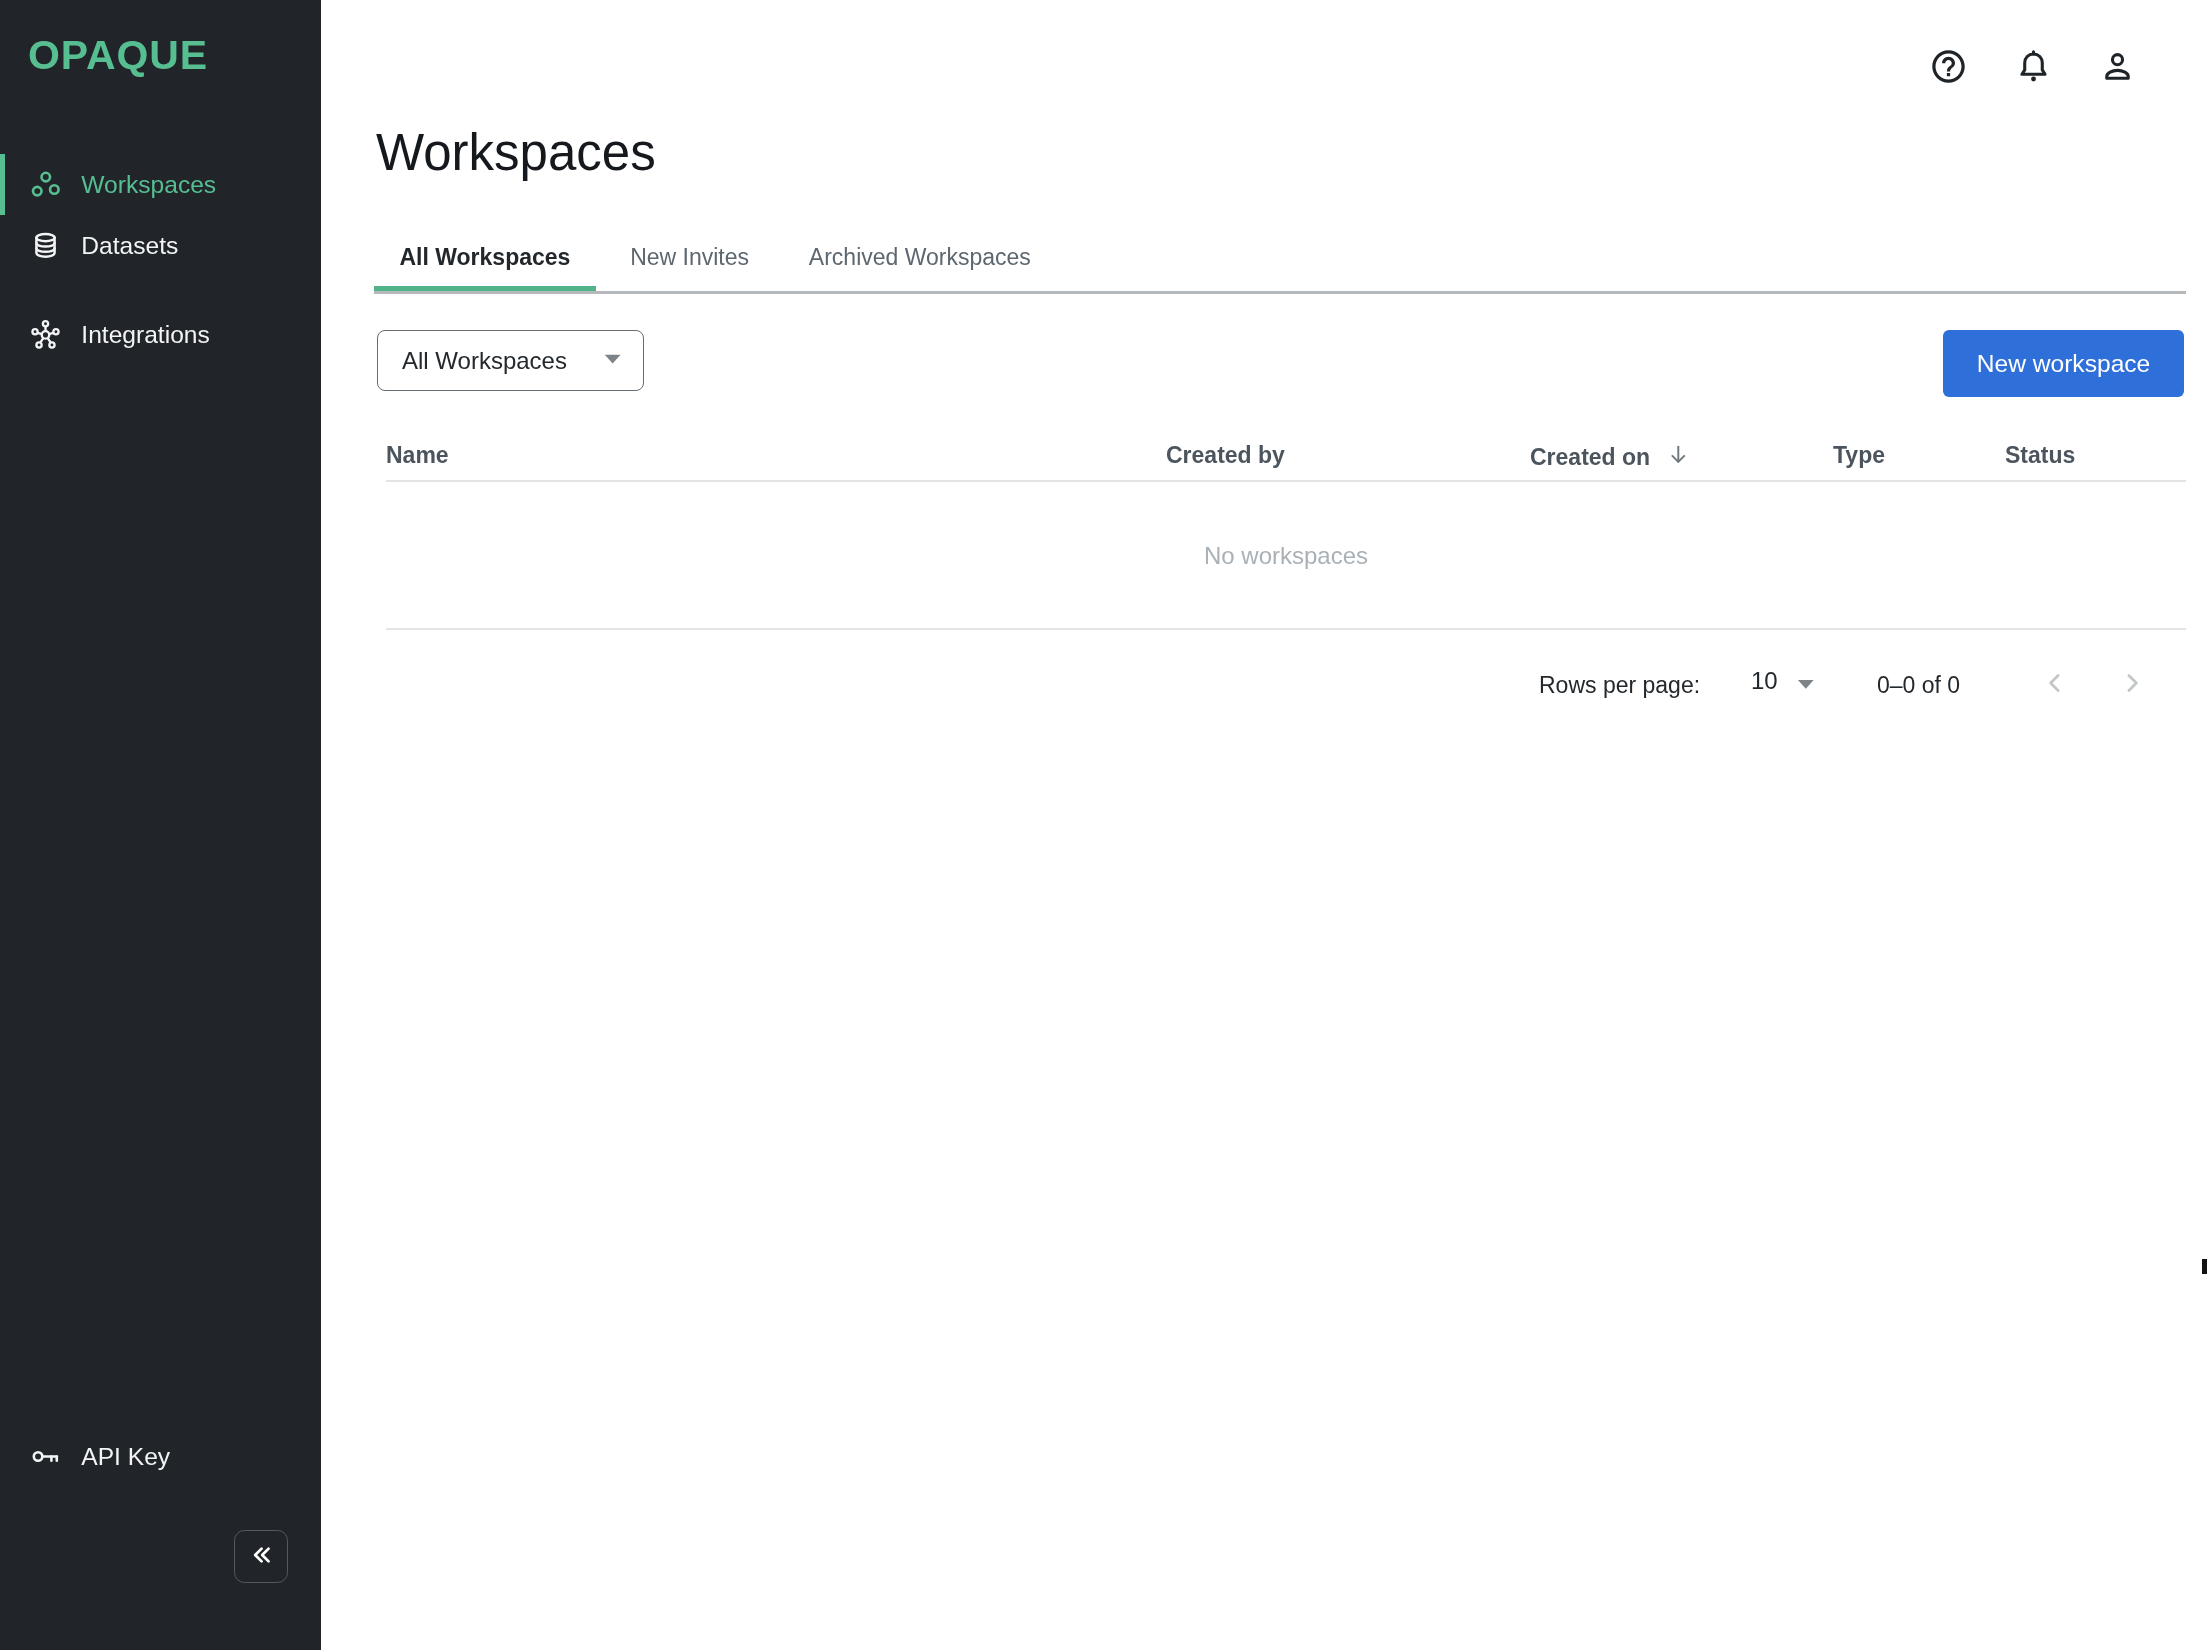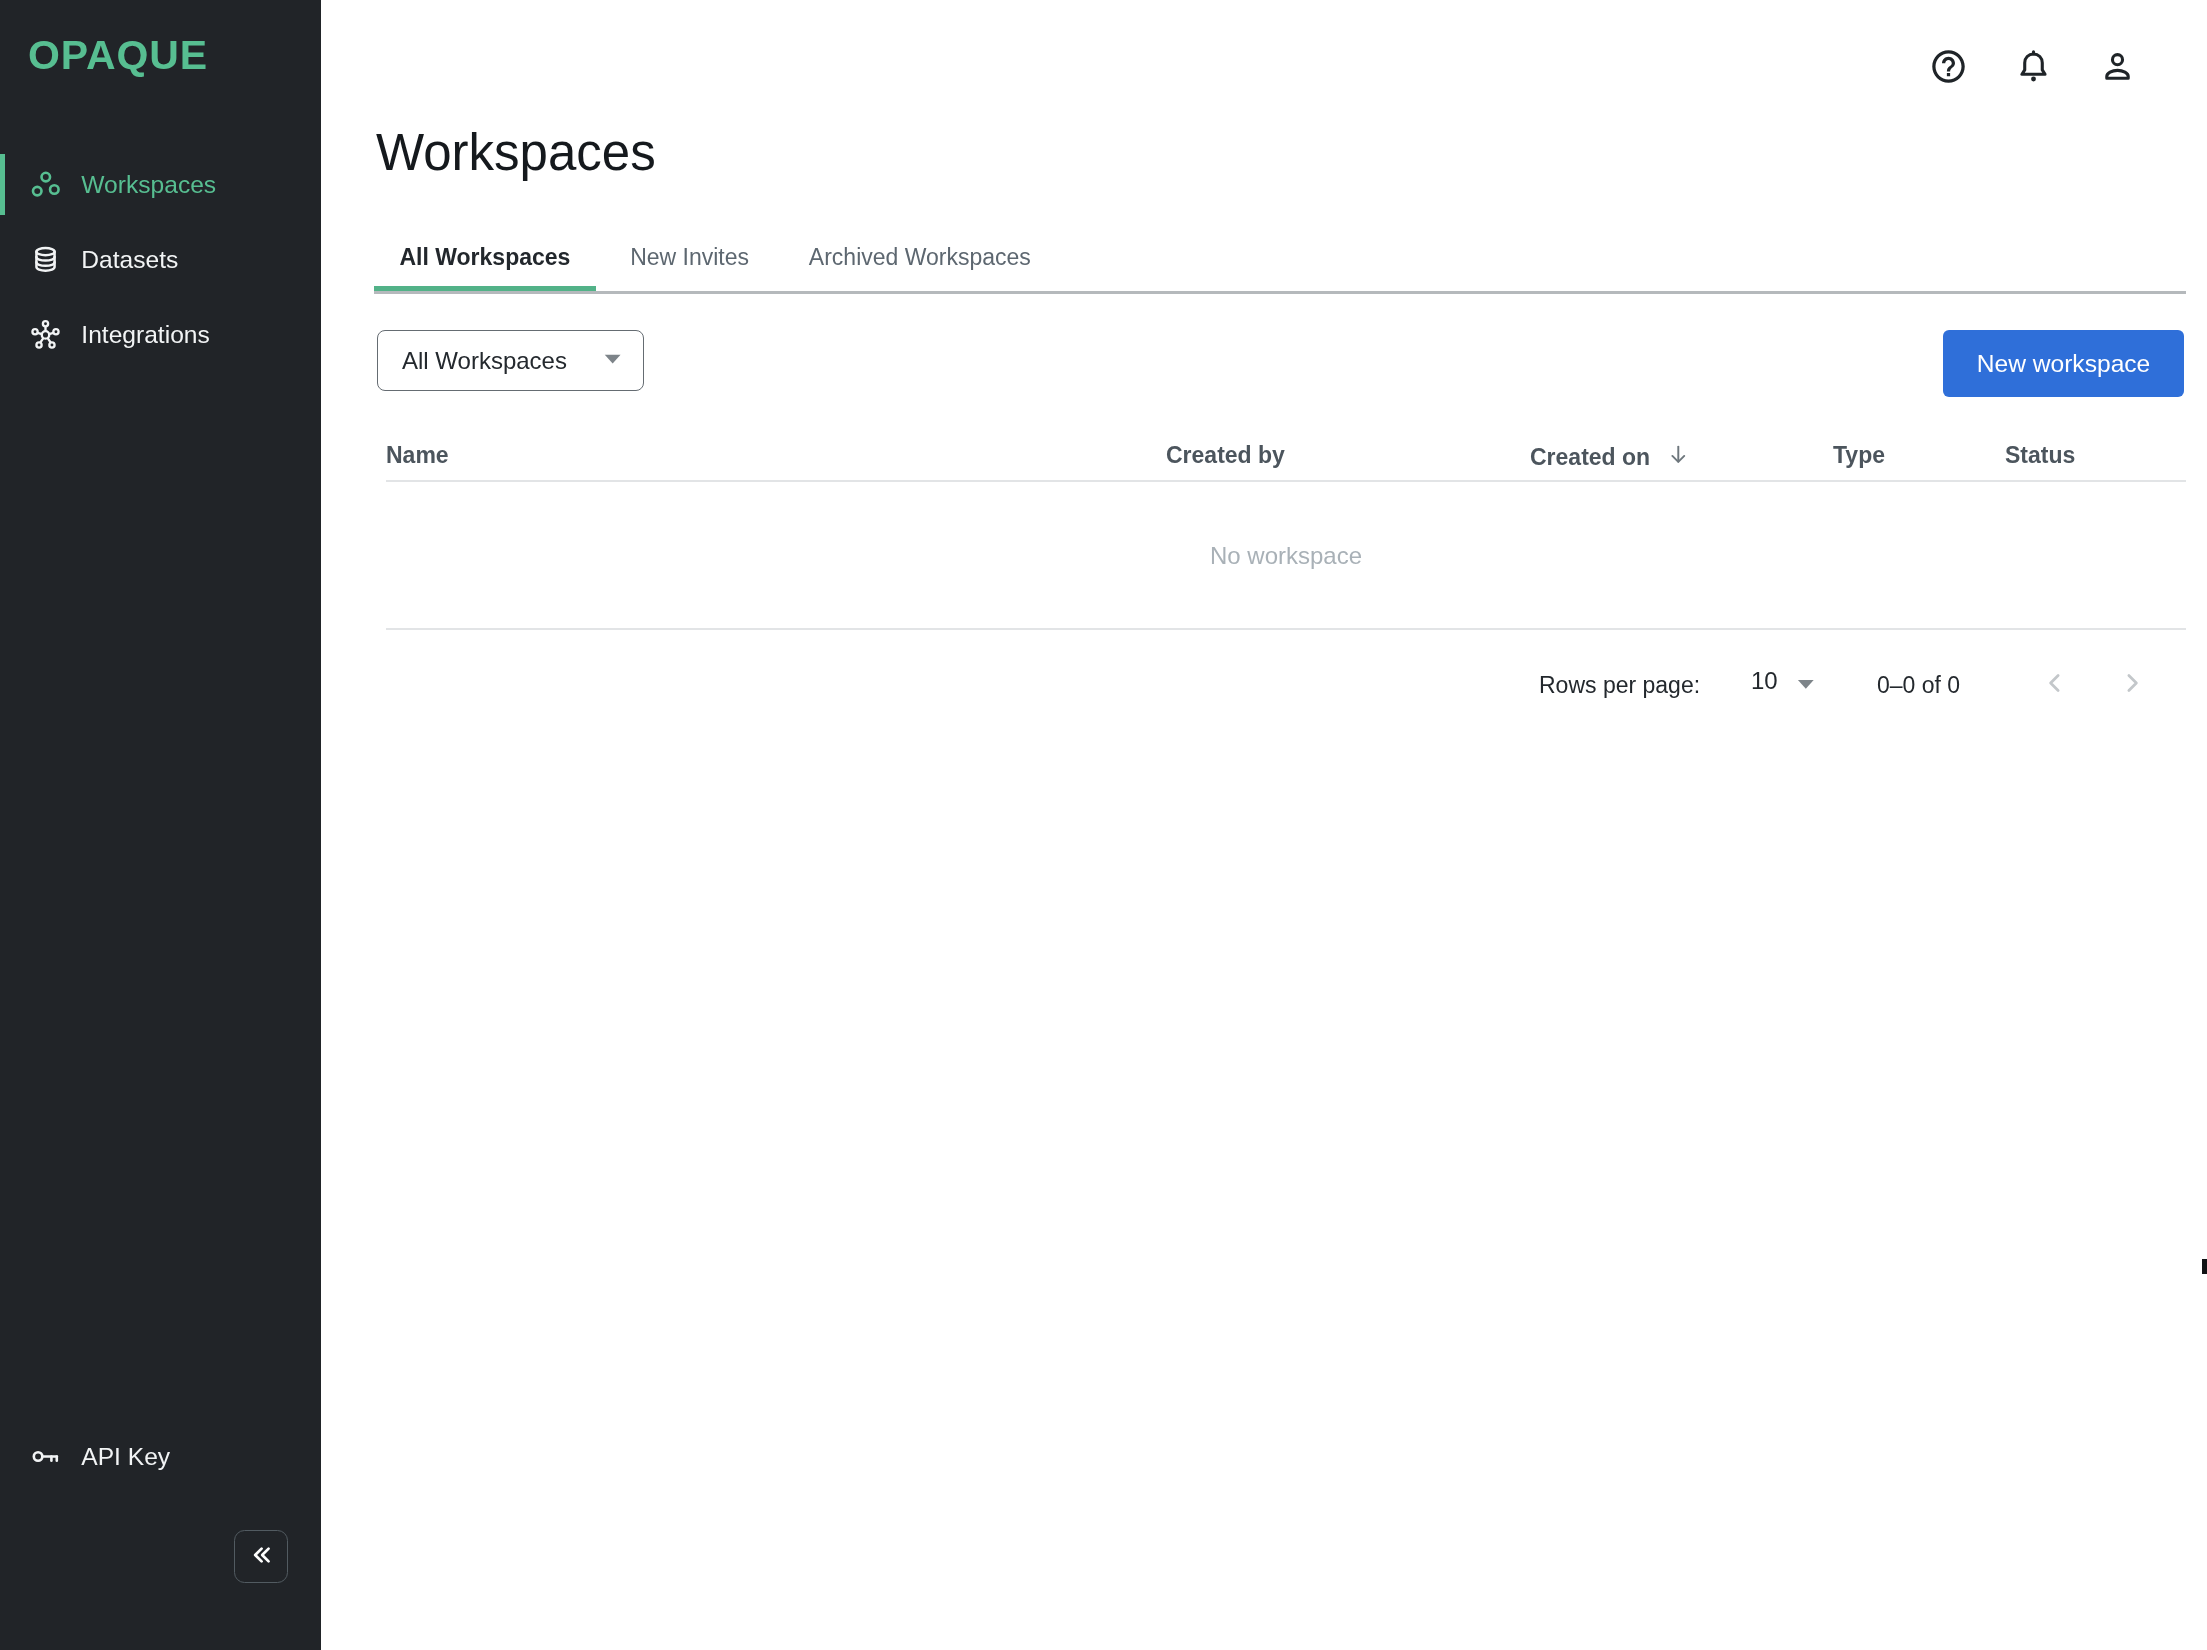--- a/index.html
+++ b/index.html
@@ -26,21 +26,21 @@
     color: #F2F4F5; font-size: 24.6px; cursor: pointer;
   }
   .nav-item .nicon { width: 33px; height: 33px; display: inline-flex; flex: 0 0 33px; }
   .nav-item .nicon svg { width: 33px; height: 33px; }
   .nav-item.active { color: var(--accent-green, #57BE91); }
   .active-bar {
     position: absolute; left: 0; top: 0; width: 5.3px; height: 61px;
     background: var(--accent-green, #57BE91);
   }
   .ni-workspaces { top: 154px; }
-  .ni-datasets { top: 229px; }
+  .ni-datasets { top: 215px; }
   .ni-integrations { top: 304px; }
   .ni-apikey { top: 1426px; }
   .collapse-btn {
     position: absolute; left: 234px; top: 1530px; width: 54px; height: 53px;
     background: transparent; border: 1.8px solid #525B61; border-radius: 10.5px;
     display: flex; align-items: center; justify-content: center; cursor: pointer;
   }
   .collapse-btn svg { width: 28px; height: 28px; }
 
   
@@ -284,21 +284,21 @@
     </span>
   </button>
   <button class="th th-type">
     <span>Type</span>
   </button>
   <button class="th th-status">
     <span>Status</span>
   </button>
 
   <div class="table-divider td-1"></div>
-  <div class="empty-row">No workspace</div>
+  <div class="empty-row">No workspaces</div>
   <div class="table-divider td-2"></div>
 
   <span class="pg-text pg-rowslabel">Rows per page:</span>
   <button class="pg-select">
     <span>10</span>
     <span>
       <svg viewBox="0 0 20 12" fill="#7D8489">
           <polygon points="1,1 19,1 10,11"></polygon>
         </svg>
     </span>

